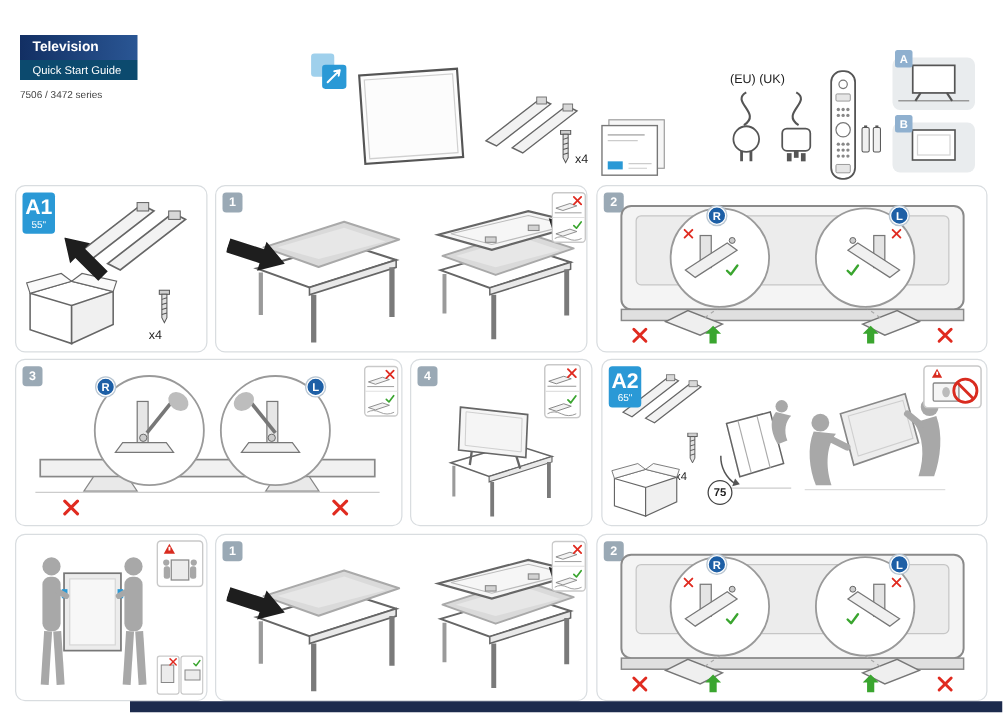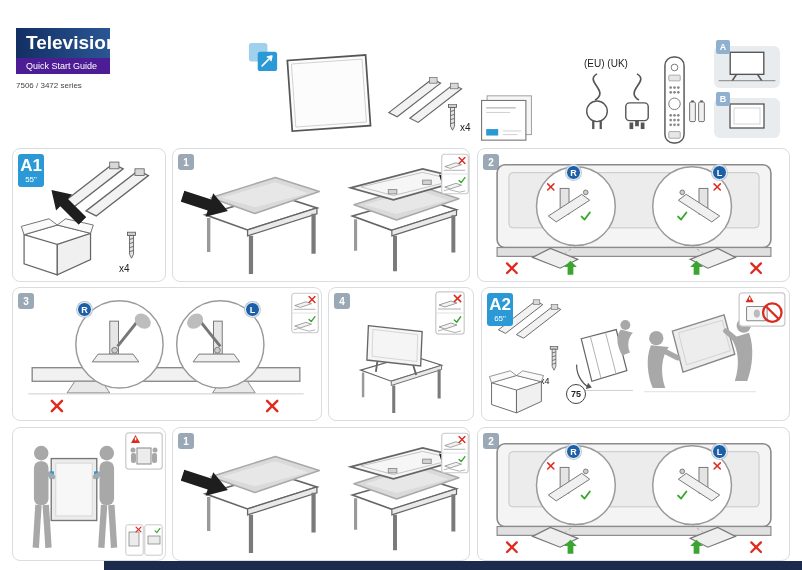--- a/index.html
+++ b/index.html
@@ -279,22 +279,22 @@
       <circle cx="78" cy="14" r="6.5" fill="#a8a8a8"></circle>
       <path d="M72,20 C64,30 68,44 74,54 L84,50 C80,40 82,30 88,24 Z" fill="#a8a8a8"></path>
       <line x1="8" y1="100" x2="88" y2="100" stroke="#ccc" stroke-width="1.2"></line>
       <path d="M14,66 A34,34 0 0 0 30,96" fill="none" stroke="#555" stroke-width="1.6"></path>
       <polygon points="26,98 34,96 29,90" fill="#555"></polygon>
     </symbol>
   </defs>
 </svg>
 
 <div class="abs" style="left:16px;top:14px">
-  <div style="margin-top:14px;background:linear-gradient(90deg,#122f63,#2a5694);color:#fff;font-weight:bold;font-size:19px;padding:4px 10px;width:94px">Television</div>
-  <div style="background:#4c1d95;color:#fff;font-size:9px;padding:3px 10px;width:94px">Quick Start Guide</div>
+  <div style="margin-top:14px;background:linear-gradient(90deg,#122f63,#2a5694);color:#fff;font-weight:bold;font-size:11px;padding:4px 10px;width:94px">Television</div>
+  <div style="background:#0c4a6e;color:#fff;font-size:9px;padding:3px 10px;width:94px">Quick Start Guide</div>
   <div style="margin-top:7px;font-size:8px;color:#444">7506 / 3472 series</div>
 </div>
 
 <svg class="abs" style="left:248px;top:42px" width="30" height="30">
     <use href="#s-wallicon" width="30" height="30"></use>
   </svg>
 <svg class="abs" style="left:283px;top:50px" width="92" height="88">
     <use href="#s-screen" width="92" height="88"></use>
   </svg>
 <svg class="abs" style="left:386px;top:72px" width="84" height="56">

